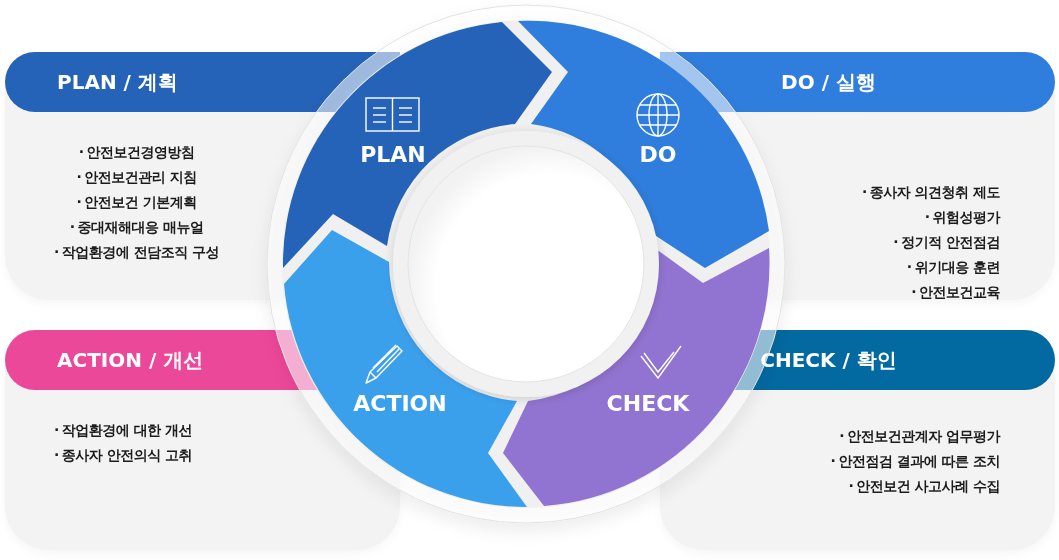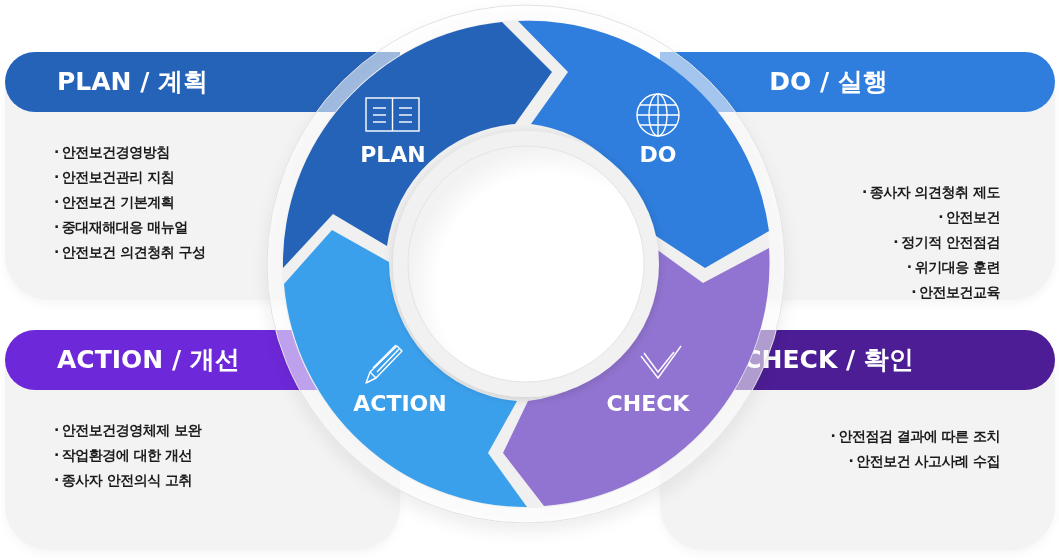--- a/index.html
+++ b/index.html
@@ -1,70 +1,70 @@
 <!DOCTYPE html>
 <html><head>
 <meta charset="utf-8">
 <style>
   html, body { margin:0; padding:0; }
   body { width:1059px; height:560px; position:relative; background:#ffffff; overflow:hidden;
          font-family:"DejaVu Sans", sans-serif; }
   .card { position:absolute; background:#f3f3f3; border-radius:44px; box-shadow:0 4px 10px rgba(0,0,0,0.04); }
   .hdr { position:absolute; height:60px; color:#fff; font-family:"DejaVu Sans", sans-serif; font-weight:bold;
-         font-size:25px; line-height:60px; box-sizing:border-box; }
+         font-size:20px; line-height:60px; box-sizing:border-box; }
   .hdr.left { border-radius:30px 0 0 30px; padding-left:52px; }
   .hdr.right { border-radius:0 30px 30px 0; text-align:center; padding-right:58px; }
-  .list { position:absolute; list-style:none; margin:0; padding:0; font-size:14px; line-height:25px; color:#1b1b1b; font-weight:bold; letter-spacing:-0.5px; }
+  .list { position:absolute; list-style:none; margin:0; padding:0; font-size:14px; line-height:25px; color:#1b1b1b; font-weight:bold; letter-spacing:-0.5px;text-align:center; }
   .list.right { text-align:right; }
   .list li::before { content:"·"; margin-right:3px; }
   svg { position:absolute; left:0; top:0; }
   .seglabel { font-family:"DejaVu Sans", sans-serif; font-weight:bold; font-size:22px; fill:#fff; }
 </style>
 </head>
 <body>
 
 <div class="card" style="left:5px; top:52px; width:395px; height:248px;"></div>
 <div class="hdr left" style="left:5px; top:52px; width:395px; background:#2563b8;">
   <span>PLAN / 계획</span>
 </div>
 <ul class="list" style="left:54px; top:140px;">
   <li>안전보건경영방침</li>
   <li>안전보건관리 지침</li>
   <li>안전보건 기본계획</li>
   <li>중대재해대응 매뉴얼</li>
-  <li>안전보건 의견청취 구성</li>
+  <li>작업환경에 전담조직 구성</li>
 </ul>
 
 <div class="card" style="left:660px; top:52px; width:395px; height:248px;"></div>
 <div class="hdr right" style="left:660px; top:52px; width:395px; background:#2f7ddd;">
   <span>DO / 실행</span>
 </div>
 <ul class="list right" style="right:59px; top:140px;margin-top:40px;">
   <li>종사자 의견청취 제도</li>
-  <li>안전보건</li>
+  <li>위험성평가</li>
   <li>정기적 안전점검</li>
   <li>위기대응 훈련</li>
   <li>안전보건교육</li>
 </ul>
 
 <div class="card" style="left:5px; top:330px; width:395px; height:220px;"></div>
-<div class="hdr left" style="left:5px; top:330px; width:395px; background:#6d28d9;">
+<div class="hdr left" style="left:5px; top:330px; width:395px; background:#ec4899;">
   <span>ACTION / 개선</span>
 </div>
 <ul class="list" style="left:54px; top:418px;">
-  <li>안전보건경영체제 보완</li>
   <li>작업환경에 대한 개선</li>
   <li>종사자 안전의식 고취</li>
 </ul>
 
 <div class="card" style="left:660px; top:330px; width:395px; height:220px;"></div>
-<div class="hdr right" style="left:660px; top:330px; width:395px; background:#4c1d95;">
+<div class="hdr right" style="left:660px; top:330px; width:395px; background:#0369a1;">
   <span>CHECK / 확인</span>
 </div>
 <ul class="list right" style="right:59px; top:424px;">
+  <li>안전보건관계자 업무평가</li>
   <li>안전점검 결과에 따른 조치</li>
   <li>안전보건 사고사례 수집</li>
 </ul>
 
 <svg width="1059" height="560" viewBox="0 0 1059 560">
   <defs>
     <filter id="sh" x="-20%" y="-20%" width="140%" height="150%">
       <feDropShadow dx="0" dy="8" stdDeviation="8" flood-color="#000" flood-opacity="0.12"></feDropShadow>
     </filter>
     <filter id="ish" x="-20%" y="-20%" width="140%" height="140%">

